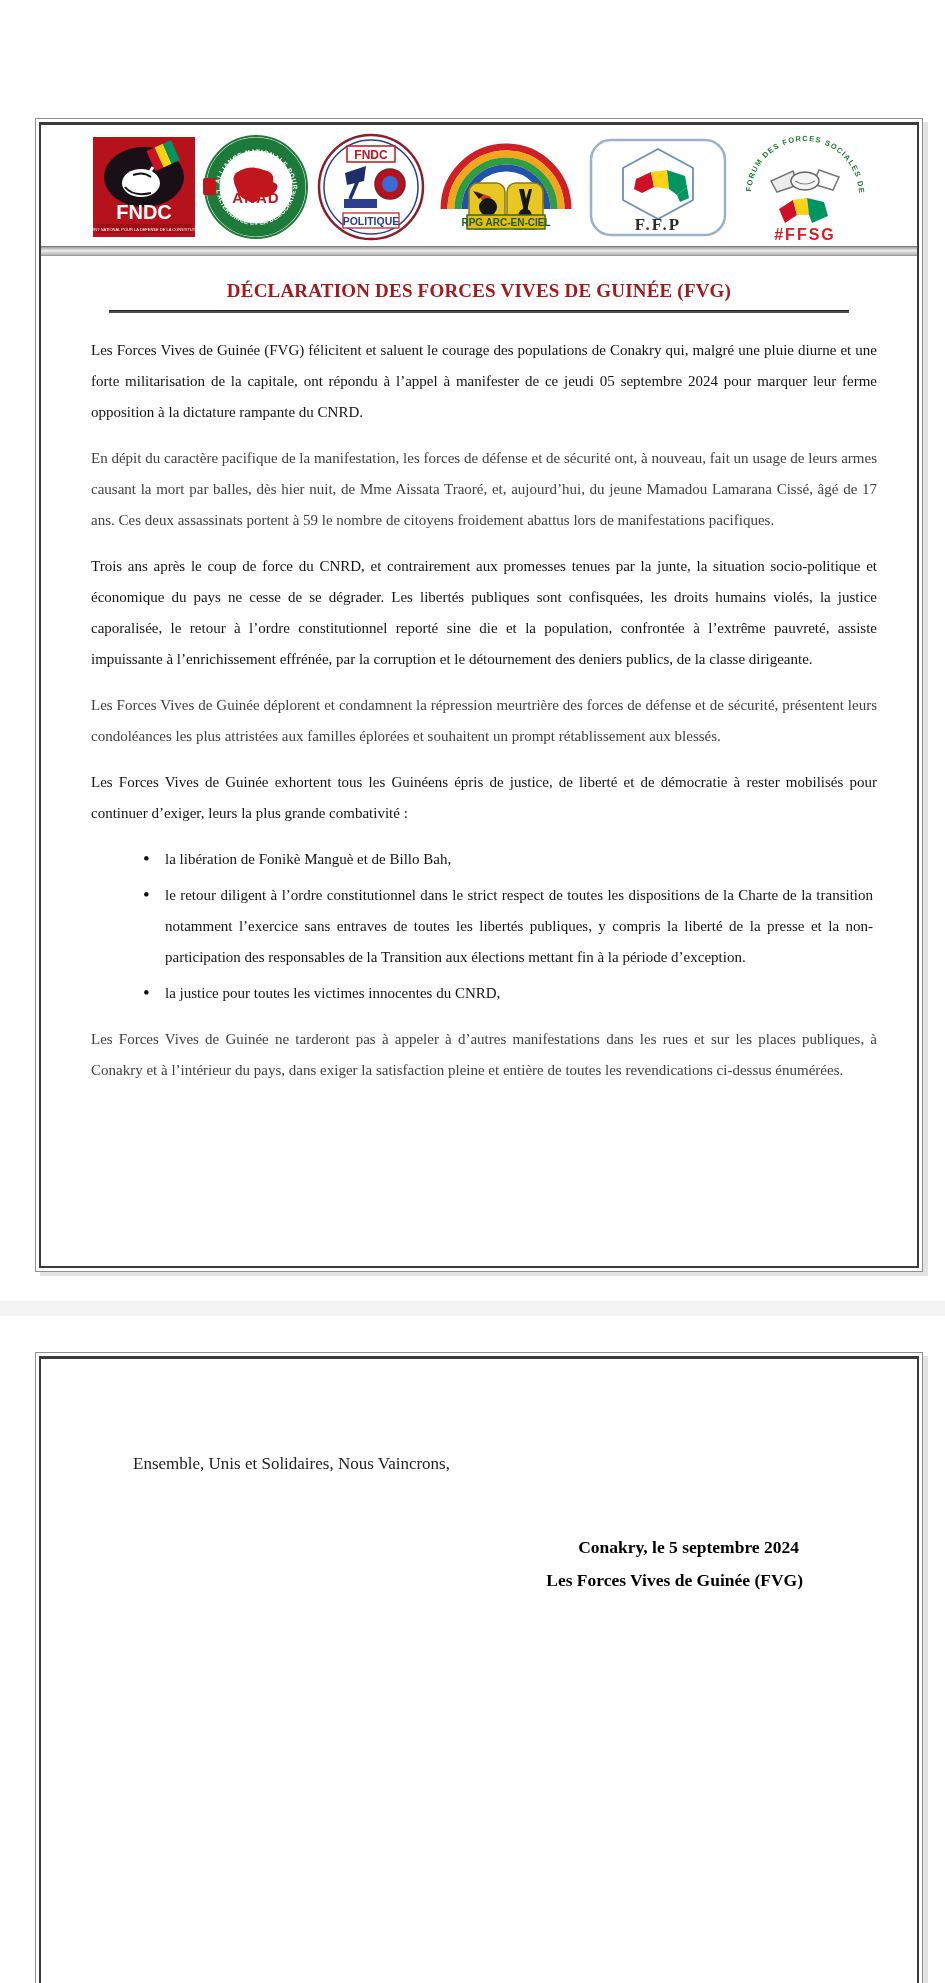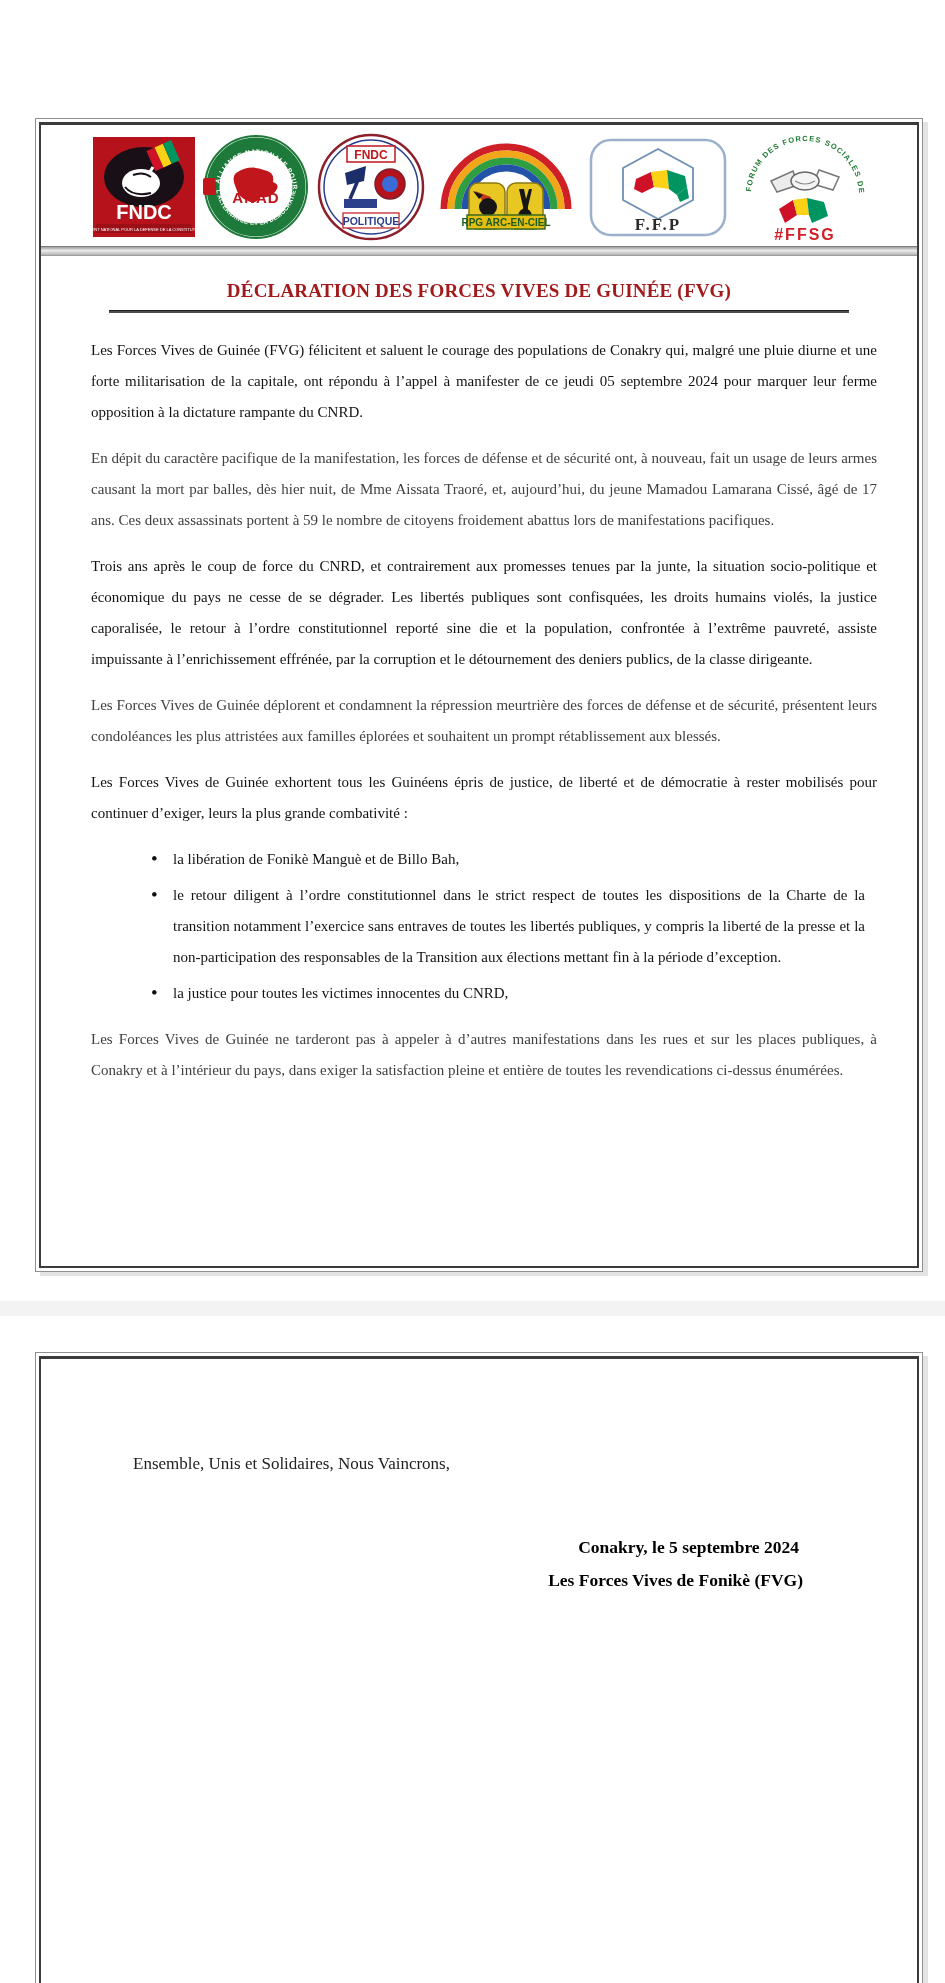--- a/index.html
+++ b/index.html
@@ -41,21 +41,21 @@
     font-size:19px; letter-spacing:.2px; margin:24px 60px 0;
   }
   .title-rule { height:3px; background:#4d4d4d; border-top:1px solid #1e1e1e; margin:8px 68px 0; }
 
   .content {
     margin:22px 40px 0 50px; font-size:15px; line-height:31px;
     color:#131313; text-align:justify;
   }
   .content p { margin:0 0 15px; }
   .content p.bold { font-weight:normal; color:#404040; }
-  ul.demands { margin:0 12px 15px; padding:0 0 0 70px; list-style:none; }
+  ul.demands { margin:0 4px 15px; padding:0 0 0 70px; list-style:none; }
   ul.demands li { position:relative; margin-bottom:5px; }
   ul.demands li::before { content:"•"; position:absolute; left:-22px; top:-1px; font-size:19px; color:#111; }
 
   
   .motto { position:absolute; top:78px; left:0; width:100%; text-align:left; text-indent:92px; font-size:17px; color:#222; }
   .place-date { position:absolute; top:160px; right:118px; font-weight:bold; font-size:17.5px; color:#000;text-align:center; }
   .signature  { position:absolute; top:193px; right:114px; font-weight:bold; font-size:17.5px; color:#000; }
 
   svg text { font-family:"Liberation Sans","DejaVu Sans",sans-serif; }
   svg .serif { font-family:"Liberation Serif","DejaVu Serif",serif; }
@@ -184,15 +184,15 @@
       <p class="bold">Les Forces Vives de Guinée ne tarderont pas à appeler à d’autres manifestations dans les rues et sur les places publiques, à Conakry et à l’intérieur du pays, dans exiger la satisfaction pleine et entière de toutes les revendications ci-dessus énumérées.</p>
     </div>
 
   </div>
 </div>
 
 <div class="page" id="page2">
   <div class="page-inner">
     <p class="motto">Ensemble, Unis et Solidaires, Nous Vaincrons,</p>
     <p class="place-date">Conakry, le 5 septembre 2024</p>
-    <p class="signature">Les Forces Vives de Fonikè (FVG)</p>
+    <p class="signature">Les Forces Vives de Guinée (FVG)</p>
   </div>
 </div>
 
 </body></html>

